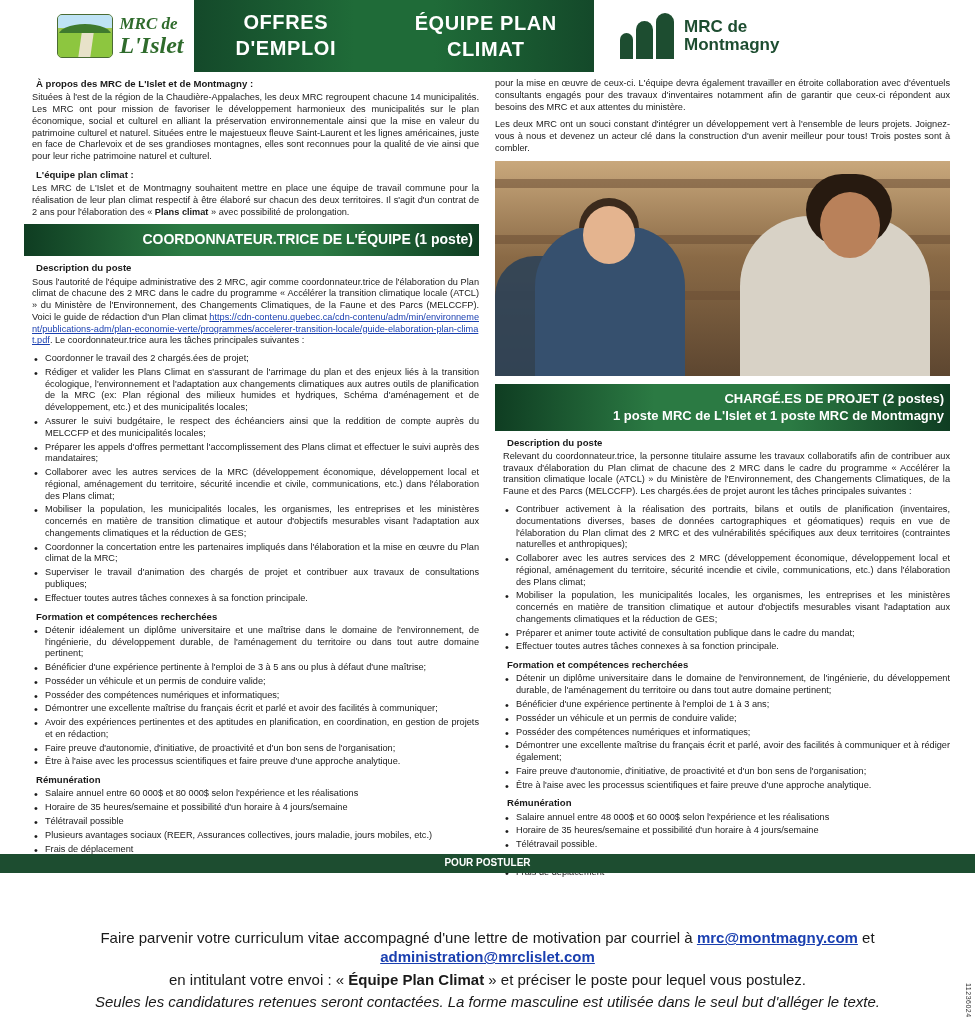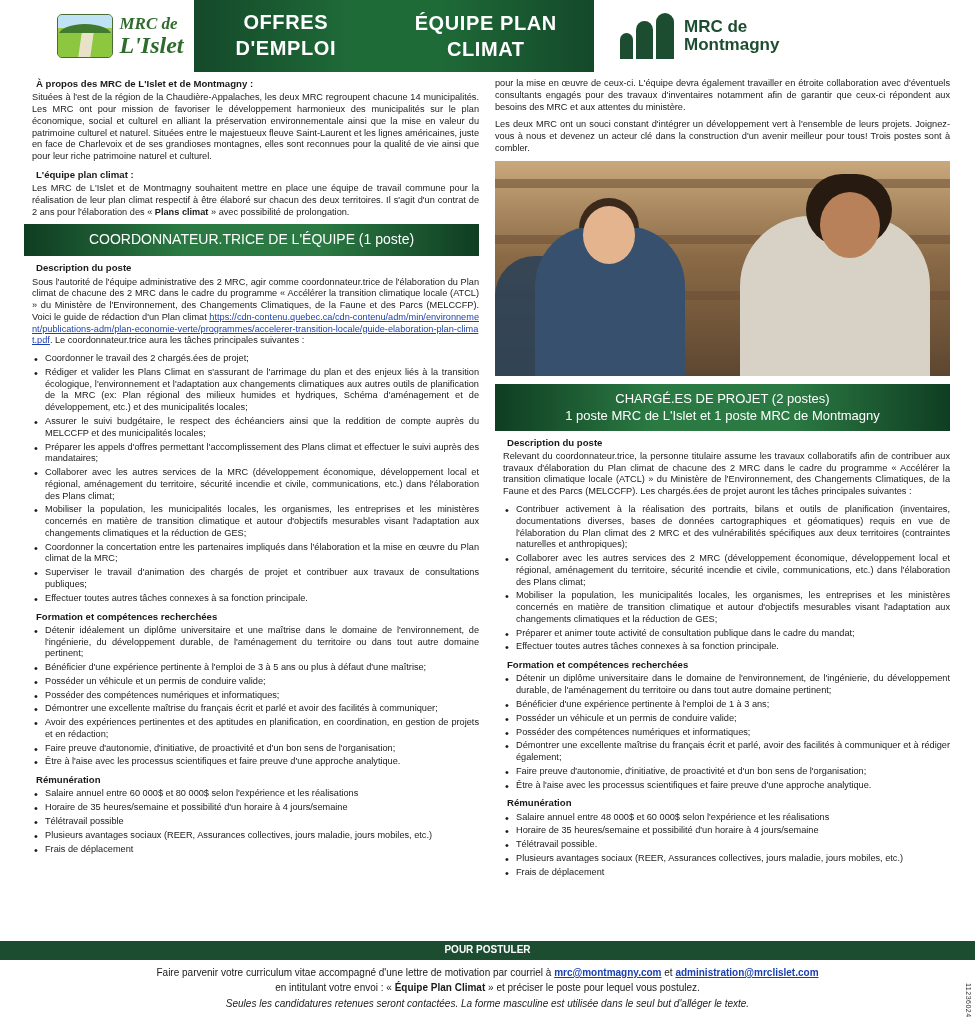--- a/index.html
+++ b/index.html
@@ -67,21 +67,21 @@
 
   ul.b { list-style:none; margin:0 0 6px 0; padding:0 0 0 10px; }
   ul.b li { position:relative; padding-left:11px; margin-bottom:2px; text-align:justify; }
   ul.b li:before { content:"\2022"; position:absolute; left:0; top:-1px; font-size:11px; line-height:1.28;}
 
   a.lnk { color:#1a3fb0; text-decoration:underline; word-break:break-all; }
 
   
   .banner {
     margin:6px 0 6px 0;
-    color:#ffffff; text-align:center; font-weight:normal;
+    color:#ffffff; text-align:right; font-weight:bold;
     padding:7px 6px;
     background:linear-gradient(90deg,#0f3d22 0%, #2b7a43 35%, #2b7a43 65%, #0f3d22 100%);
     font-size:14px;
   }
   .banner.two { font-size:13px; line-height:1.35; padding:6px 6px; }
 
   
   .photo {
     width:455px; height:215px; margin:6px 0 8px 0; position:relative; overflow:hidden;
     background:#7e5a3c;
@@ -104,21 +104,21 @@
   .photo .p3 { position:absolute; left:0px; bottom:0; width:90px; height:120px; background:#2d4258; border-radius:40px 40px 0 0; opacity:.9;}
 
   
   .footer {
     position:absolute; left:0; bottom:0; width:975px;
   }
   .footer-bar {
     background:#1d4d30; color:#ffffff; text-align:center; font-weight:bold;
     font-size:10px; padding:3px 0;
   }
-  .footer-body { text-align:center; padding:7px 30px 10px 30px; font-size:10px; }
+  .footer-body { text-align:center; padding:7px 30px 10px 30px; font-size:15px;margin-top:48px; }
   .footer-body .fl { margin-bottom:3px; }
   .footer-body .it { font-style:italic; }
   .footer a { color:#1a3fb0; text-decoration:underline; font-weight:bold; }
   .sidecode {
     position:absolute; right:3px; bottom:6px;
     writing-mode:vertical-rl; font-size:7px; color:#333; letter-spacing:0.5px;
   }
   b.strong { font-weight:bold; }
 </style>
 </head>

